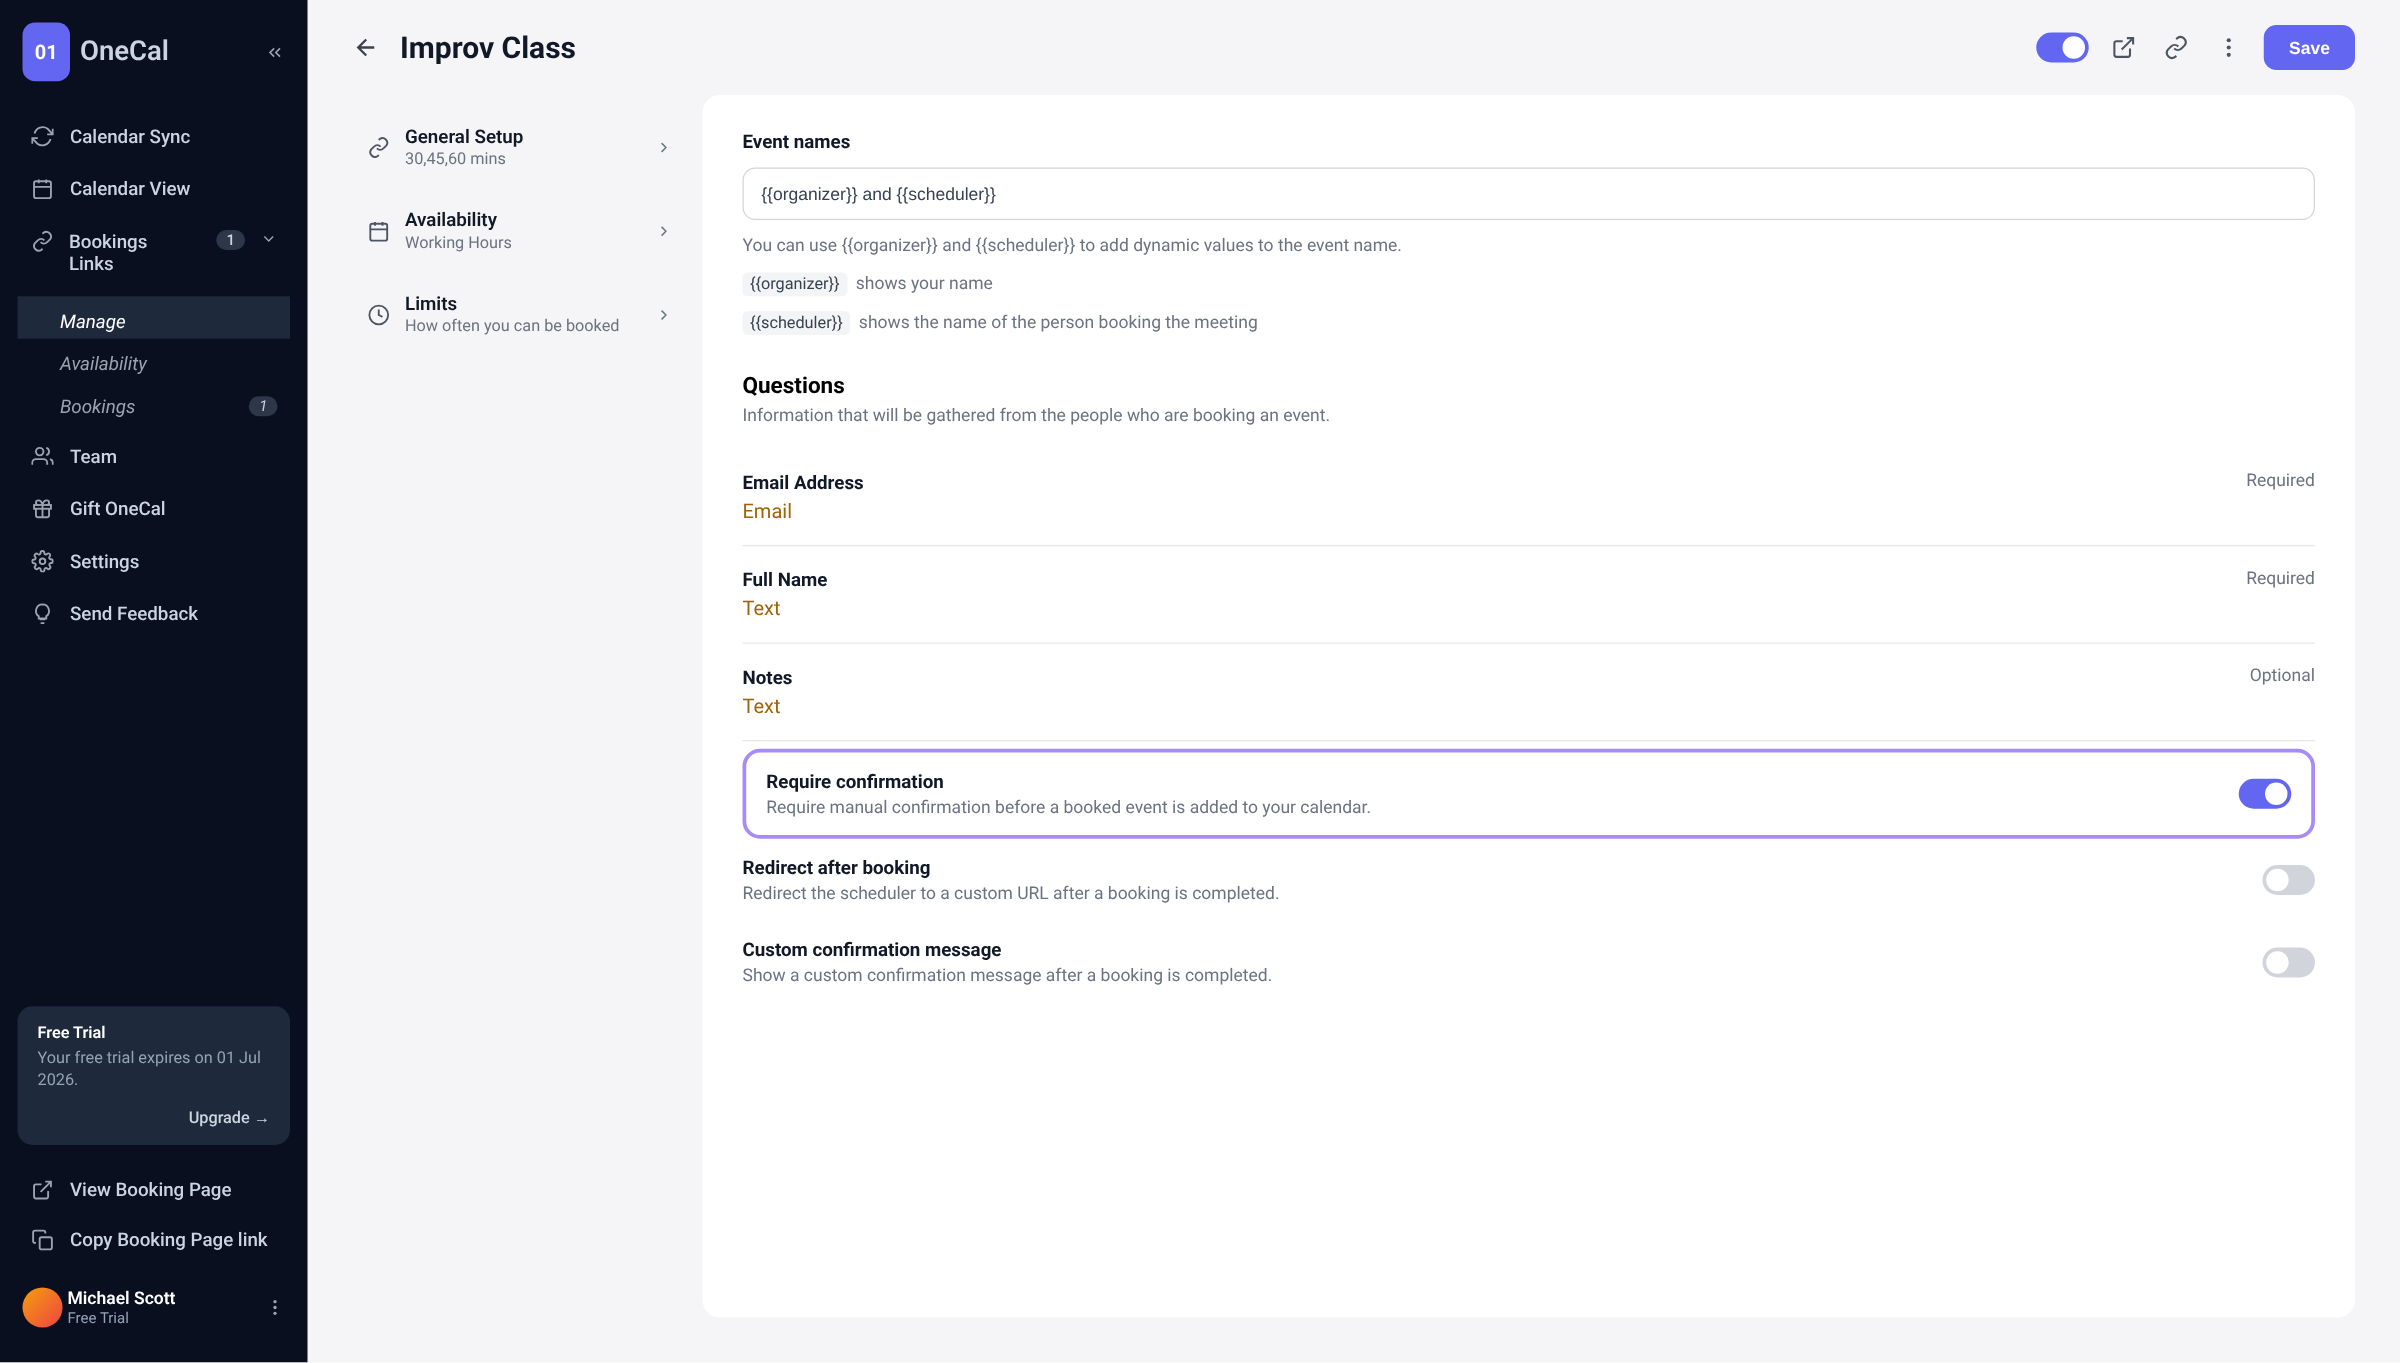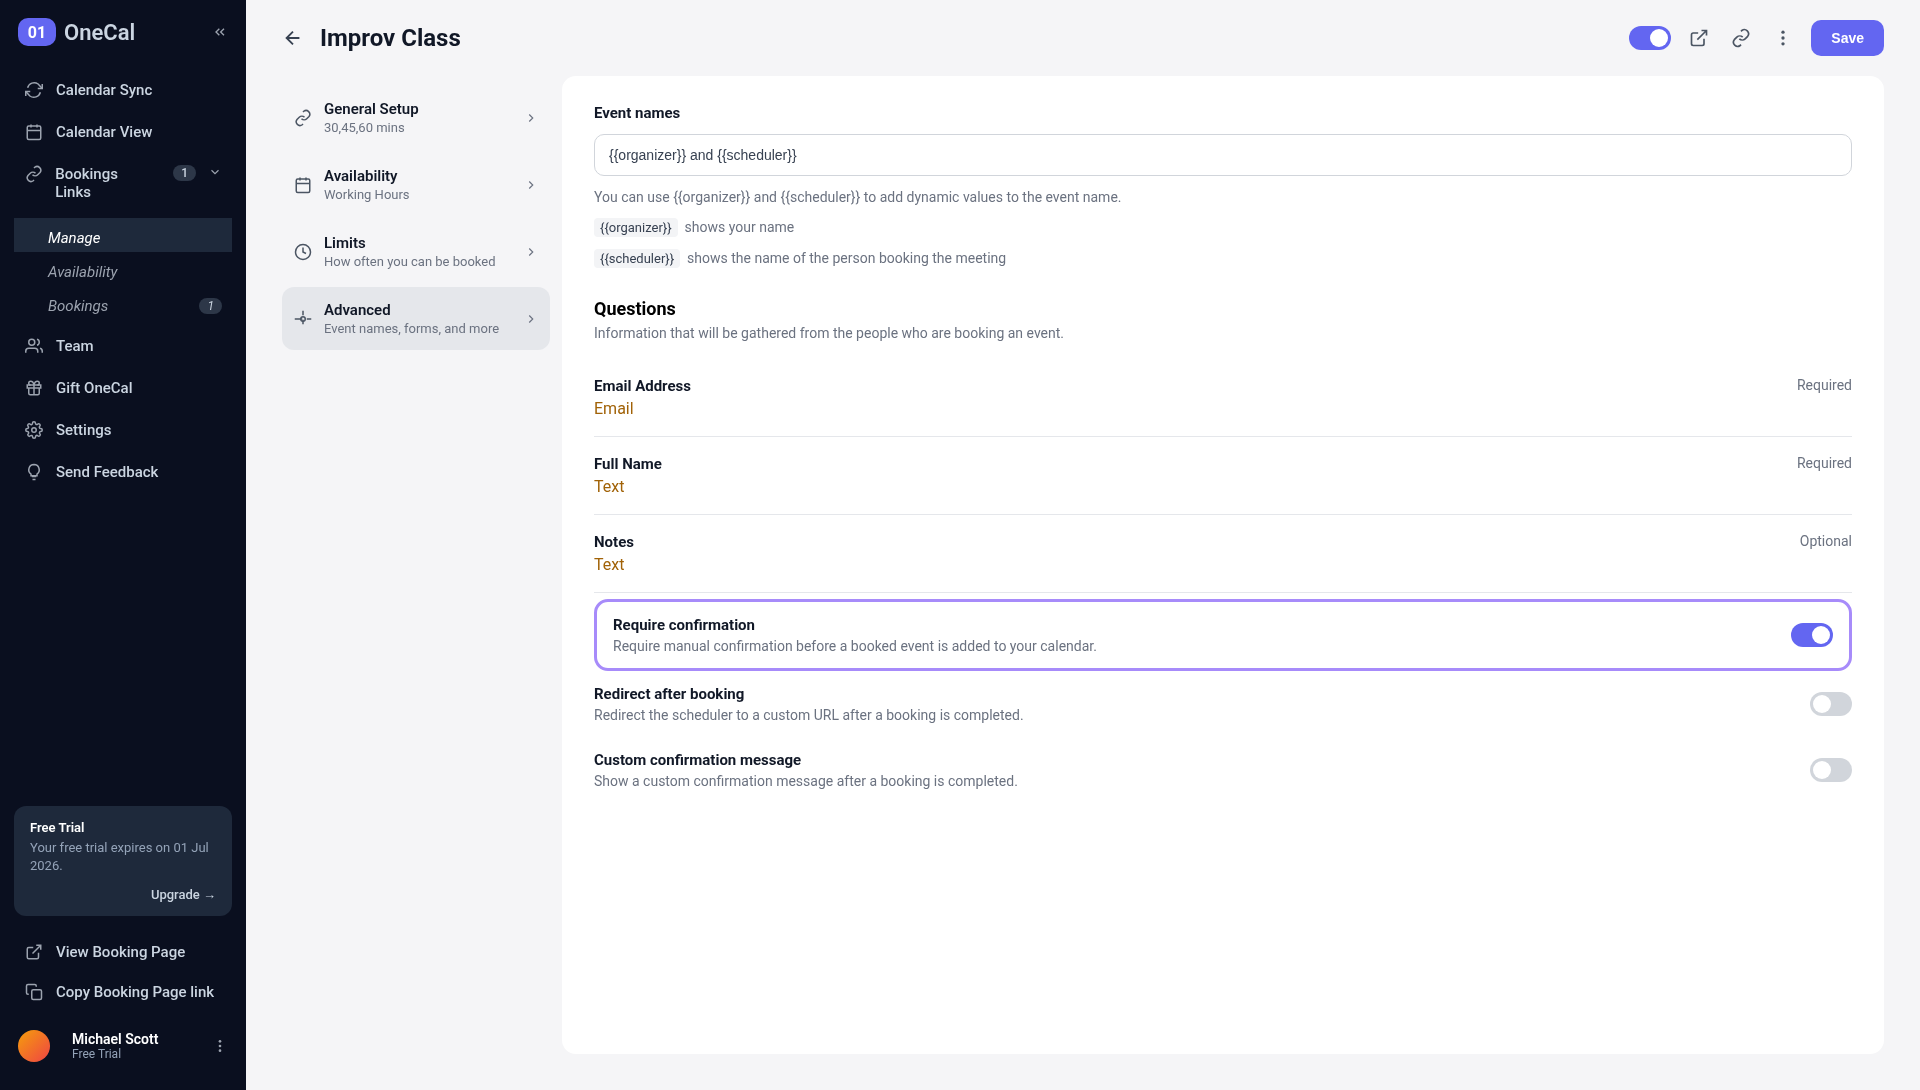--- a/index.html
+++ b/index.html
@@ -1,41 +1,41 @@
 <!DOCTYPE html>
 <html><head>
 <meta charset="utf-8">
 <style>
 * { box-sizing: border-box; margin: 0; padding: 0; }
 body { font-family: -apple-system, BlinkMacSystemFont, 'Segoe UI', Roboto, sans-serif; background: #f5f5f7; height: 1090px; width: 1920px; overflow: hidden; display: flex; }
 
 .sidebar { width: 246px; background: #0a0f1f; color: #fff; display: flex; flex-direction: column; padding: 18px 14px; position: relative; }
 .logo-row { display: flex; align-items: center; gap: 8px; margin-bottom: 24px; padding: 0 4px; }
-.logo-box { width: 38px; height: 28px; background: #6366f1; border-radius: 10px; display: flex; align-items: center; justify-content: center; font-weight: 700; font-size: 16px; color: #fff; }
+.logo-box { width: 38px; height: 47px; background: #6366f1; border-radius: 10px; display: flex; align-items: center; justify-content: center; font-weight: 700; font-size: 16px; color: #fff; }
 .logo-text { font-size: 22px; font-weight: 600; color: #cbd5e1; }
 .collapse-btn { margin-left: auto; color: #9ca3af; cursor: pointer; }
 
 .nav-section { display: flex; flex-direction: column; gap: 2px; }
 .nav-item { display: flex; align-items: flex-start; gap: 12px; padding: 11px 10px; border-radius: 10px; color: #cbd5e1; cursor: pointer; font-size: 15px; font-weight: 500; }
 .nav-item .icon { width: 20px; display: flex; justify-content: center; color: #9ca3af; }
 .nav-item.expandable .chevron { margin-left: auto; color: #9ca3af; }
 .badge { background: #2d3748; color: #cbd5e1; font-size: 12px; padding: 1px 8px; border-radius: 10px; margin-left: 8px; }
 
 .sub-nav { margin-left: 0; margin-top: 4px; margin-bottom: 4px; }
 .sub-item { padding: 11px 10px 5px 34px; color: #9ca3af; border-radius: 0; cursor: pointer; font-size: 15px; display: flex; align-items: center; font-style: italic; }
 .sub-item.active { background: #1e293b; color: #fff; }
 .sub-item .badge { margin-left: auto; }
 
 .trial-card { background: #1e293b; border-radius: 12px; padding: 14px 16px; margin-top: auto; font-size: 13px; }
 .trial-title { font-weight: 600; margin-bottom: 4px; font-size: 13px; }
 .trial-text { color: #94a3b8; margin-bottom: 12px; font-size: 13px; line-height: 1.4; }
 .upgrade-link { color: #cbd5e1; text-align: right; display: block; font-size: 13px; font-weight: 500; }
 
 .bottom-links { margin-top: 16px; }
-.user-row { display: flex; align-items: center; gap: 22px; padding: 10px 4px; margin-top: 8px; }
+.user-row { display: flex; align-items: center; gap: 4px; padding: 10px 4px; margin-top: 8px; }
 .avatar { width: 32px; height: 32px; border-radius: 50%; background: linear-gradient(135deg,#f59e0b,#ef4444); }
 .user-name { font-size: 14px; font-weight: 600; }
 .user-plan { font-size: 12px; color: #94a3b8; }
 .user-menu { margin-left: auto; color: #9ca3af; cursor: pointer; }
 
 .main { flex: 1; display: flex; flex-direction: column; }
 .header { display: flex; align-items: center; padding: 20px 36px; gap: 16px; }
 .back-btn { cursor: pointer; color: #374151; }
 .page-title { font-size: 24px; font-weight: 700; color: #111827; }
 .header-actions { margin-left: auto; display: flex; align-items: center; gap: 14px; }
@@ -292,37 +292,20 @@
         <div>
             <div class="config-label">Limits</div>
             <div class="config-sub">How often you can be booked</div>
           </div>
         <span class="chev">
             <svg width="14" height="14" viewBox="0 0 24 24" fill="none" stroke="currentColor" stroke-width="2">
               <path d="M9 18l6-6-6-6"></path>
             </svg>
           </span>
       </div>
-      <div class="config-item active">
-        <span class="icon">
-            <svg width="18" height="18" viewBox="0 0 24 24" fill="none" stroke="currentColor" stroke-width="2">
-              <circle cx="12" cy="12" r="3"></circle>
-              <path d="M12 1v6m0 6v6m11-7h-6m-6 0H1"></path>
-            </svg>
-          </span>
-        <div>
-            <div class="config-label">Advanced</div>
-            <div class="config-sub">Event names, forms, and more</div>
-          </div>
-        <span class="chev">
-            <svg width="14" height="14" viewBox="0 0 24 24" fill="none" stroke="currentColor" stroke-width="2">
-              <path d="M9 18l6-6-6-6"></path>
-            </svg>
-          </span>
-      </div>
     </div>
 
     <div class="panel">
       <div class="section-title">Event names</div>
       <input class="input" value="{{organizer}} and {{scheduler}}" style="">
       <div class="helper">You can use {{organizer}} and {{scheduler}} to add dynamic values to the event name.</div>
       <div class="helper var-row"><span class="code-chip">{{organizer}}</span>&nbsp;&nbsp;<span>shows your name</span></div>
       <div class="helper var-row"><span class="code-chip">{{scheduler}}</span>&nbsp;&nbsp;<span>shows the name of the person booking the meeting</span></div>
 
       <div class="q-title">Questions</div>

